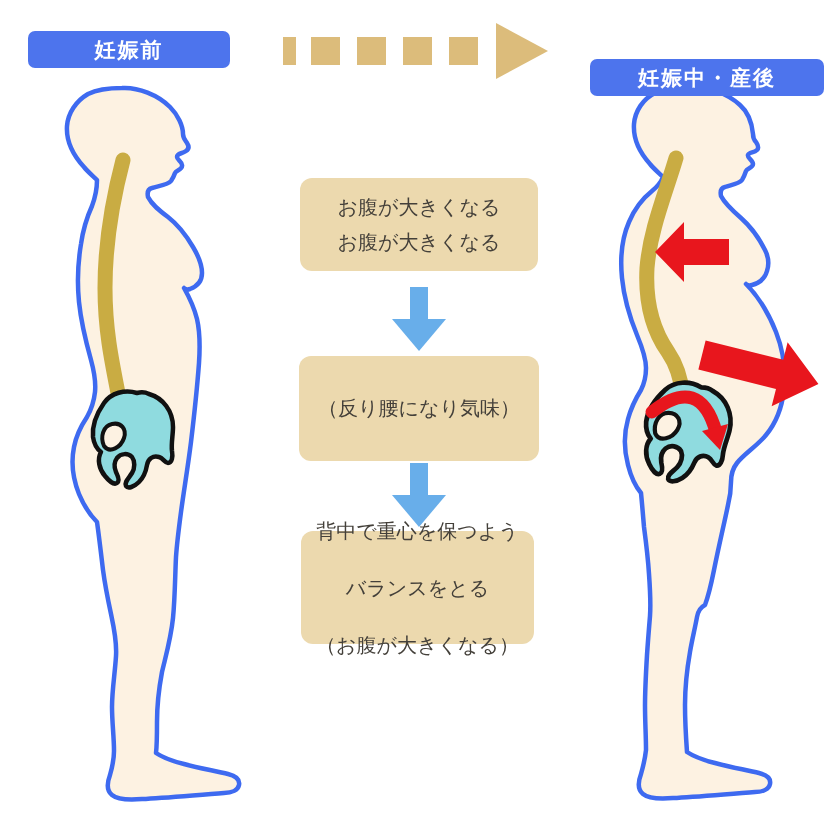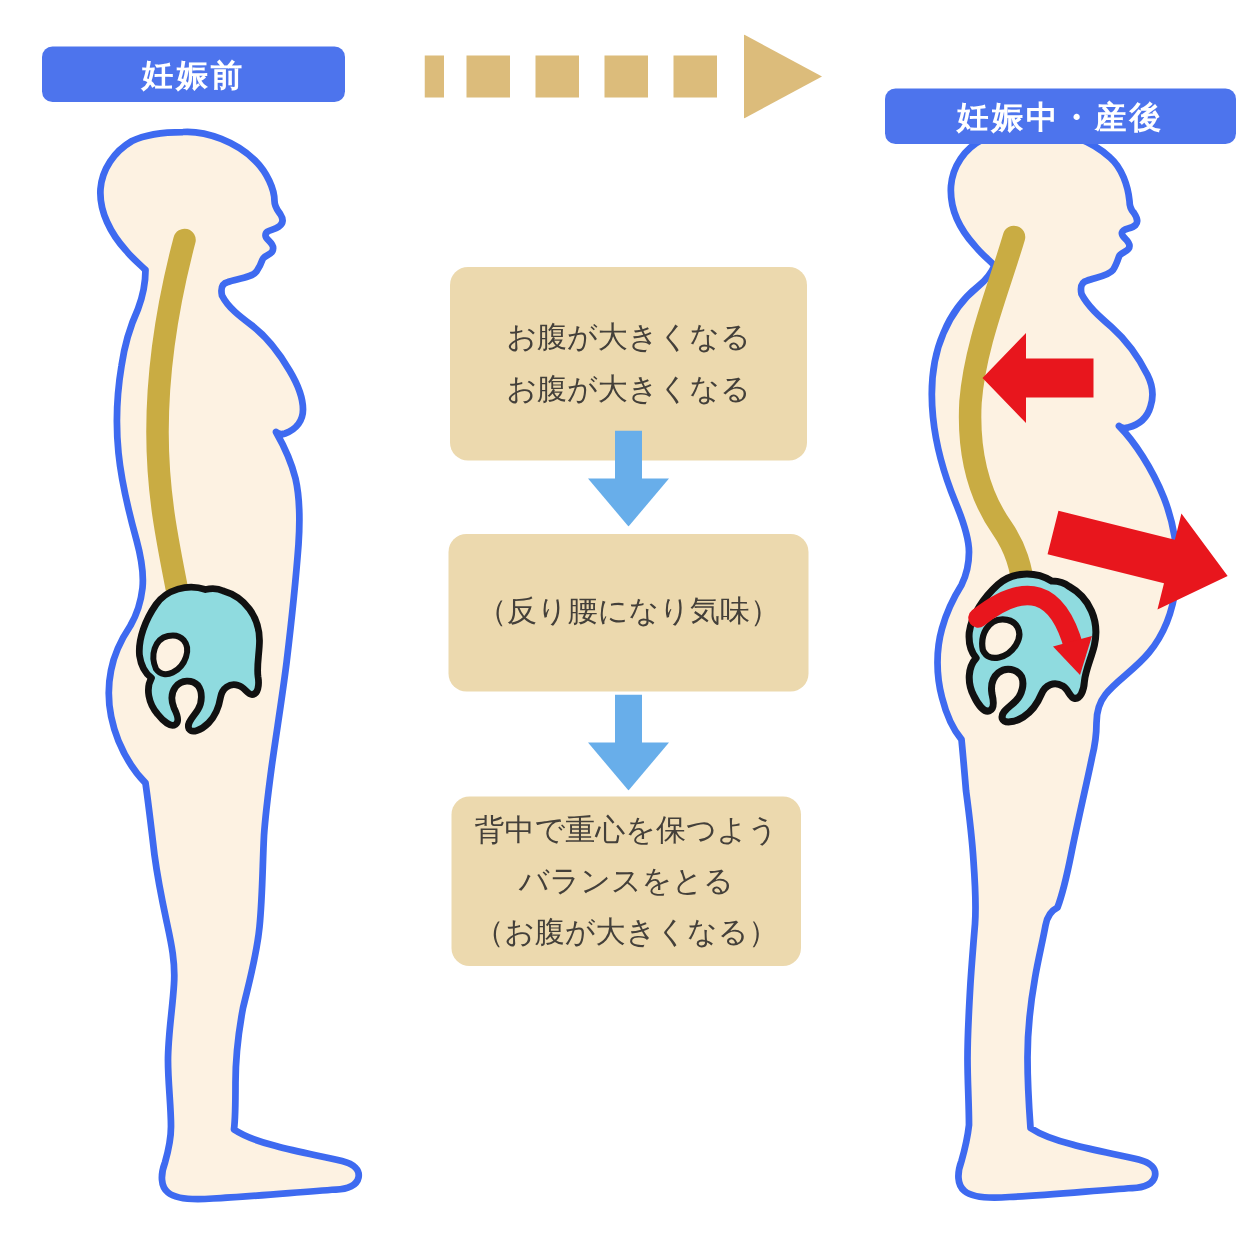--- a/index.html
+++ b/index.html
@@ -31,23 +31,23 @@
   .flow-box{
     position:absolute;
     display:flex;flex-direction:column;align-items:center;justify-content:center;
     background:#ecd9ae;
     color:#44403a;
     border-radius:12px;
     font-size:20px;
     line-height:35px;
     text-align:center;
   }
-  .flow-box.b1{left:300px;top:178px;width:238px;height:129px;align-items:center;}
+  .flow-box.b1{left:300px;top:178px;width:238px;height:93px;align-items:center;}
   .flow-box.b2{left:299px;top:356px;width:240px;height:105px;}
-  .flow-box.b3{left:301px;top:531px;width:233px;height:113px;line-height:34px;}
+  .flow-box.b3{left:301px;top:531px;width:233px;height:113px;line-height:34px;gap:23px;}
   .flow-arrow{position:absolute;}
   .flow-arrow.a1{left:392px;top:287px;}
   .flow-arrow.a2{left:392px;top:463px;}
   .body-outline{fill:#fdf2e2;stroke:#3e6af0;stroke-width:4.5;stroke-linejoin:round;}
   .spine{fill:none;stroke:#c9ac43;stroke-width:15;stroke-linecap:round;}
   .pelvis-outer{fill:#8fdbdf;stroke:#111111;stroke-width:4.5;stroke-linejoin:round;}
   .pelvis-opening{fill:#fdf2e2;stroke:#111111;stroke-width:4;stroke-linejoin:round;}
   .force-red{fill:#e8161d;}
   .force-red-stroke{fill:none;stroke:#e8161d;stroke-width:13;stroke-linecap:round;}
 </style>

